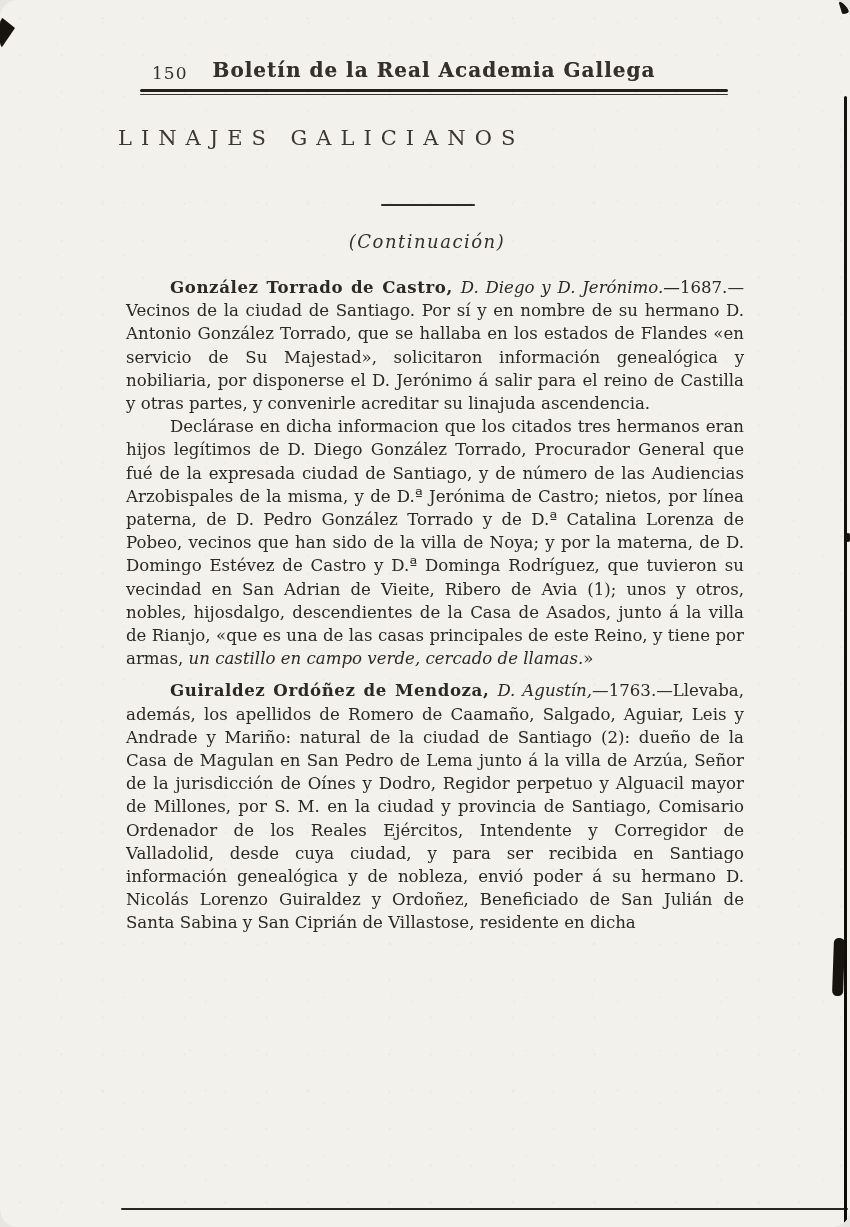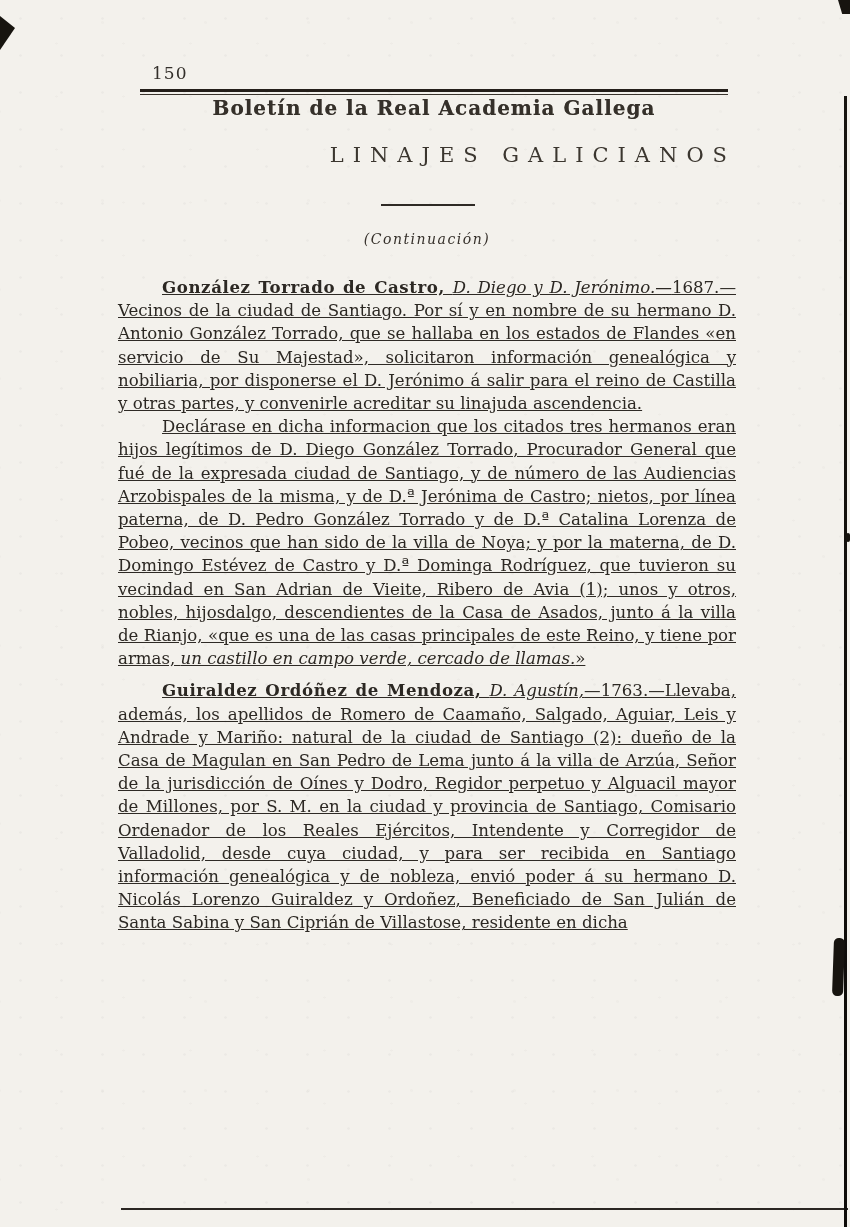--- a/index.html
+++ b/index.html
@@ -1,15 +1,15 @@
 <!DOCTYPE html>
 <html><head>
 <meta charset="utf-8">
 <style>
-  * { margin: 0; padding: 0; box-sizing: border-box; }
+  * { margin: 0; padding: 0; box-sizing: border-box; border-radius: 17px; }
   html, body { background: #e8e6e1; }
   body { width: 850px; height: 1227px; position: relative; }
 
   .page {
     position: absolute;
     left: 0; top: 0;
     width: 850px; height: 1227px;
     background-color: #f3f1ec;
     background-image:
       radial-gradient(rgba(40,35,30,.035) 1px, transparent 1.6px),
@@ -33,68 +33,66 @@
   .journal-title {
     position: absolute;
     left: 140px; top: 58px;
     width: 588px;
     text-align: center;
     font-size: 20px;
     font-weight: bold;
     letter-spacing: 1px;
     color: #35302a;
     text-shadow: 0 0 .6px rgba(40,35,28,.55);
-    margin-top: 38px;
   }
   .header-rule-thick {
     position: absolute;
     left: 140px; top: 89px;
     width: 588px; height: 3px;
     background: #241f1a;
   }
   .header-rule-thin {
     position: absolute;
     left: 140px; top: 94px;
     width: 588px; height: 1px;
     background: #3a342d;
   }
 
   
   .section-title {
     position: absolute;
-    left: 118px; top: 143px;
+    left: 118px; top: 126px;
     width: 618px;
-    text-align: right;
+    text-align: left;
     font-size: 21px;
     letter-spacing: 9px;
     color: #3b362f;
   }
   .title-divider {
     position: absolute;
     left: 381px; top: 204px;
     width: 94px; height: 2px;
     background: #2e2a25;
   }
   .continuation-note {
     position: absolute;
     left: 118px; top: 231px;
     width: 618px;
     text-align: center;
     font-style: italic;
-    font-size: 14px;
+    font-size: 18px;
     letter-spacing: 1.5px;
     color: #36312b;
   }
 
   
   .article-body {
     position: absolute;
-    left: 118px; top: 276px;
+    left: 126px; top: 276px;
     width: 618px;
-    text-decoration: underline;
   }
   .article-body p {
     font-size: 16.6px;
     line-height: 23.2px;
     text-align: justify;
     text-indent: 44px;
     color: #2c2823;
   }
   .article-body p.spaced { margin-top: 9px; }
   .run-bold { font-weight: bold; letter-spacing: .6px; }

